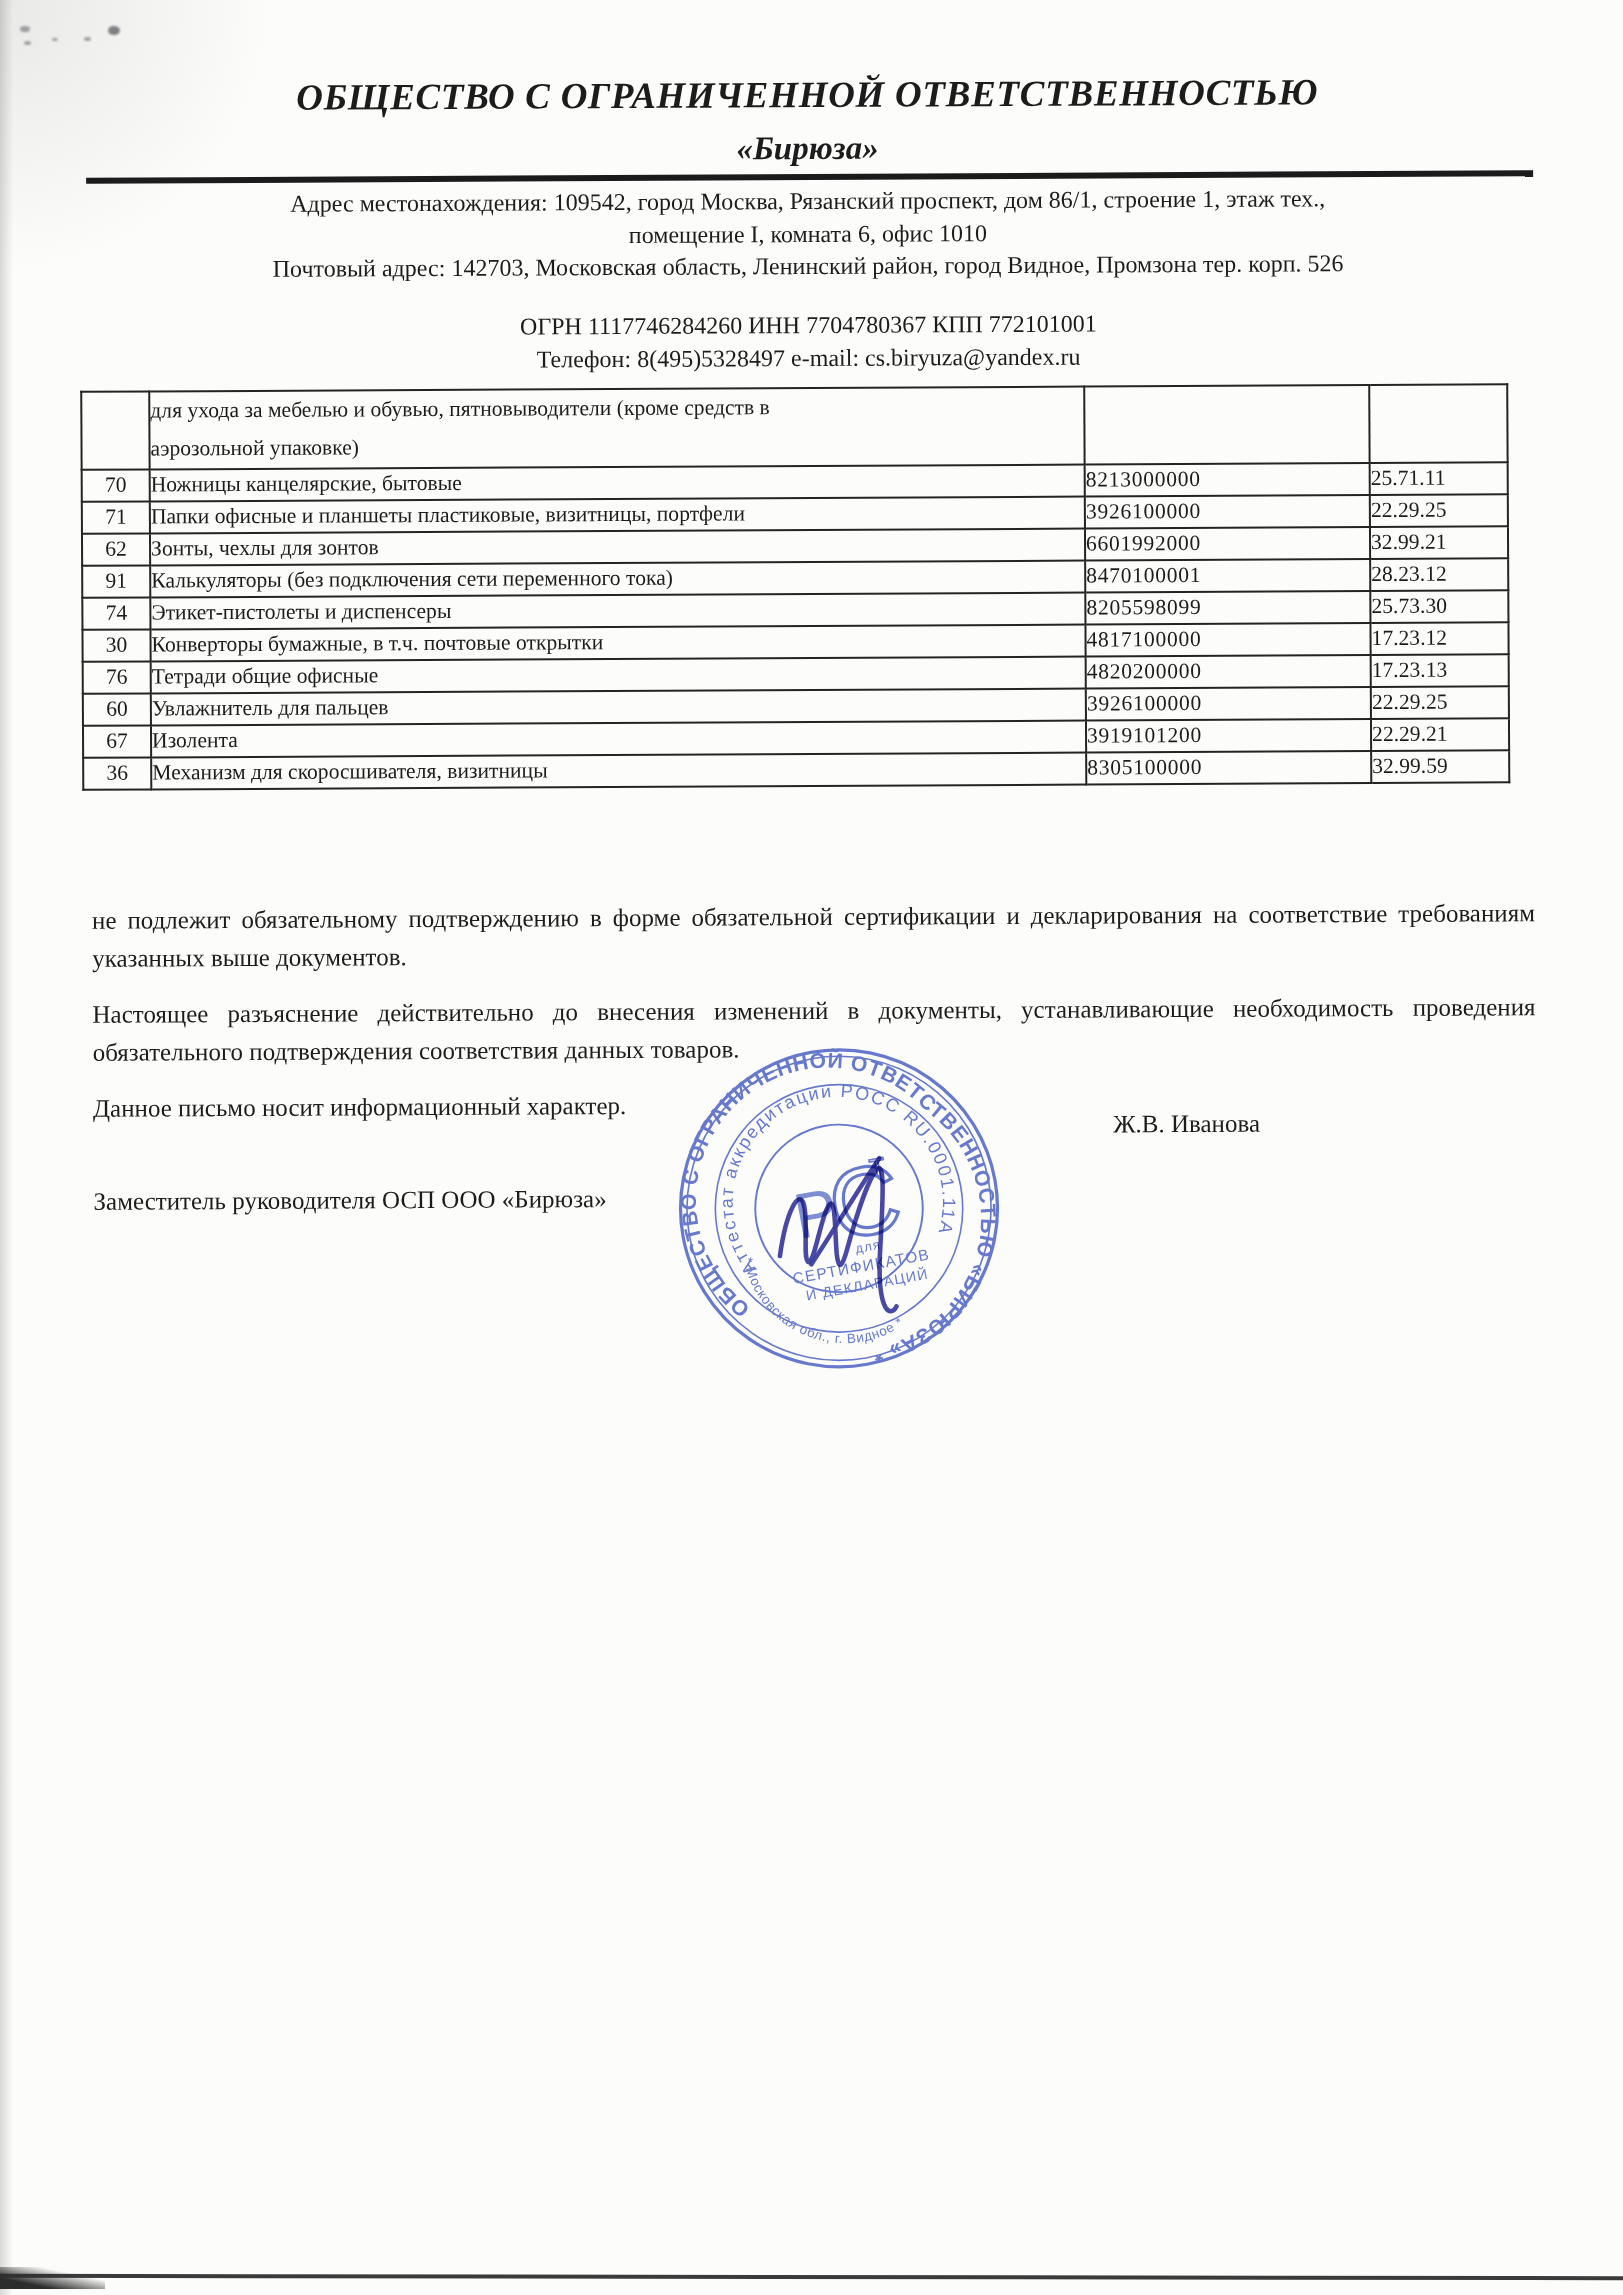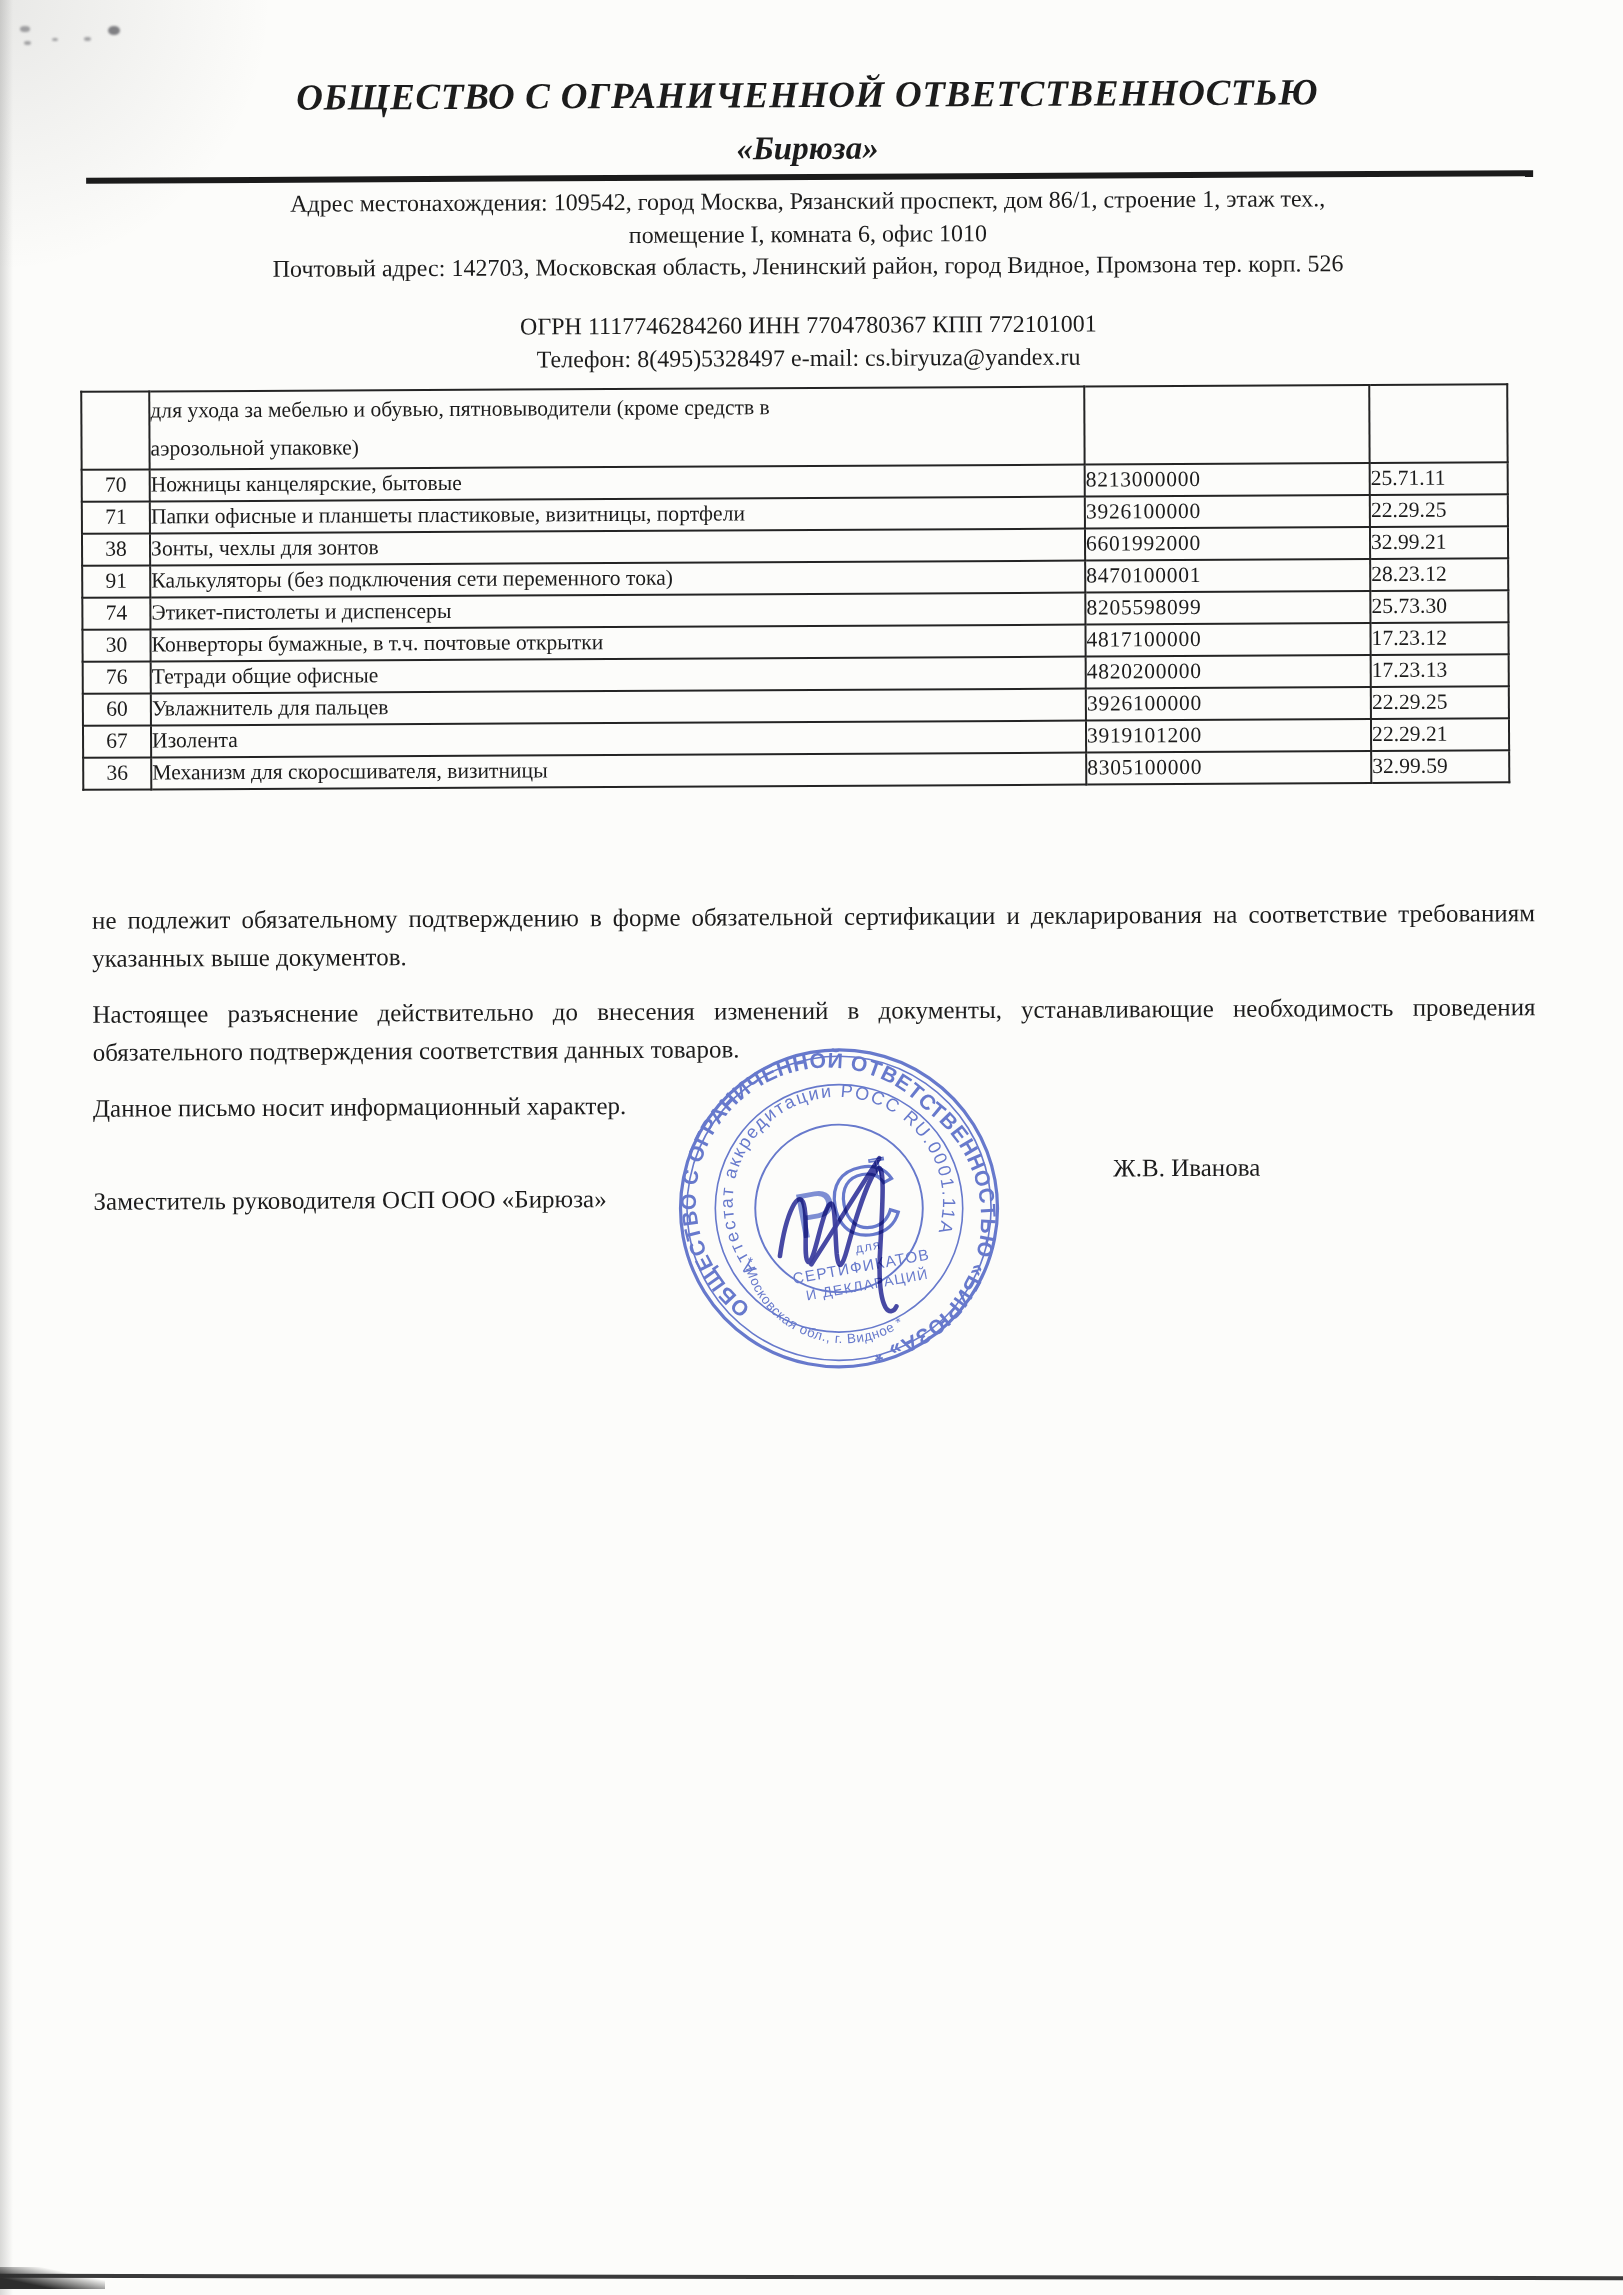--- a/index.html
+++ b/index.html
@@ -90,21 +90,21 @@
   .para {
     position: absolute; left: 92px; width: 1443px;
     font-size: 25px; line-height: 1.52; margin: 0;
     text-align: justify; text-align-last: left;
   }
   .para1 { top: 898px; }
   .para2 { top: 992px; }
   .para3 { top: 1086px; text-align: left; }
   
   .sig-title { position: absolute; left: 92px; top: 1184px; font-size: 25px; }
-  .sig-name  { position: absolute; left: 1112px; top: 1156px; font-size: 25px; }
+  .sig-name  { position: absolute; left: 1112px; top: 1112px; font-size: 25px; }
   
   .stamp {
     position: absolute; left: 670px; top: 1041px; width: 335px; height: 335px;
     mix-blend-mode: multiply; opacity: 0.93; z-index: 4;
   }
   .stamp text { font-family: "Liberation Sans", "DejaVu Sans", sans-serif; }
   .autograph {
     position: absolute; left: 752px; top: 1135px; width: 196px; height: 183px;
     z-index: 5; mix-blend-mode: multiply;
   }
@@ -158,21 +158,21 @@
             <td class="c-code">8213000000</td>
             <td class="c-okp">25.71.11</td>
           </tr>
           <tr class="item-row">
             <td class="c-num">71</td>
             <td class="c-desc">Папки офисные и планшеты пластиковые, визитницы, портфели</td>
             <td class="c-code">3926100000</td>
             <td class="c-okp">22.29.25</td>
           </tr>
           <tr class="item-row">
-            <td class="c-num">38</td>
+            <td class="c-num">62</td>
             <td class="c-desc">Зонты, чехлы для зонтов</td>
             <td class="c-code">6601992000</td>
             <td class="c-okp">32.99.21</td>
           </tr>
           <tr class="item-row">
             <td class="c-num">91</td>
             <td class="c-desc">Калькуляторы (без подключения сети переменного тока)</td>
             <td class="c-code">8470100001</td>
             <td class="c-okp">28.23.12</td>
           </tr>

